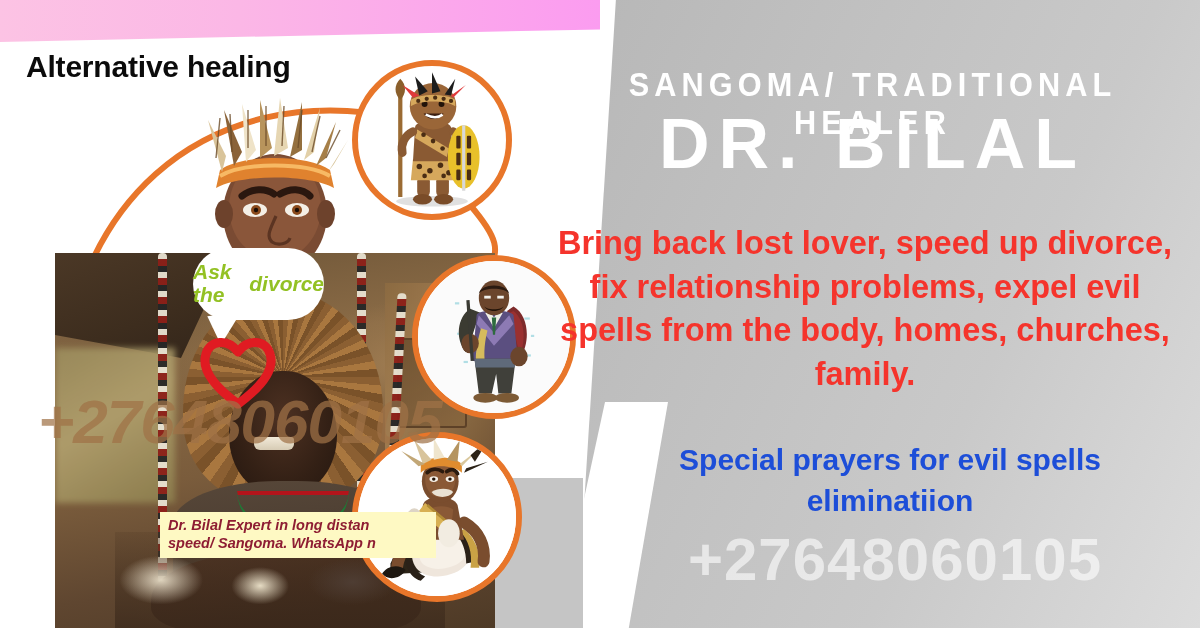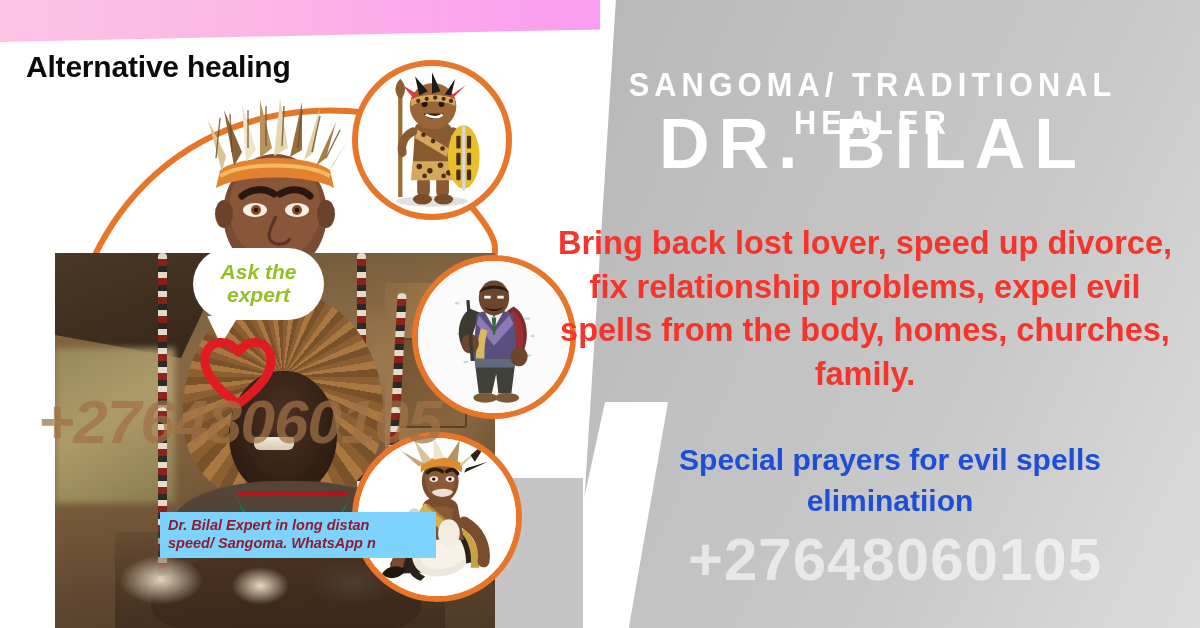--- a/index.html
+++ b/index.html
@@ -153,42 +153,42 @@
   .speech-body{
     position:absolute;inset:0;background:#ffffff;border-radius:36px;
   }
   .speech-tail{
     position:absolute;left:16px;bottom:-24px;width:0;height:0;
     border-left:10px solid transparent;border-right:24px solid transparent;
     border-top:30px solid #ffffff;transform:rotate(-7deg);
   }
   .speech-text{
     position:absolute;inset:0;display:flex;align-items:center;justify-content:center;
-    flex-direction:column;z-index:3;
+    flex-direction:row;z-index:3;
     color:#93c124;font-size:21px;font-weight:bold;font-style:italic;line-height:1.08;
     text-align:left;
   }
 
   
   .heart{
     position:absolute;left:196px;top:332px;width:84px;height:78px;z-index:21;
   }
 
   
   .photo-watermark{
     position:absolute;left:38px;top:386px;z-index:22;
     font-size:62px;font-weight:bold;font-style:italic;
     color:rgba(160,113,70,0.72);
     letter-spacing:-1px;white-space:nowrap;
   }
 
   
   .caption{
     position:absolute;left:160px;top:512px;width:260px;z-index:23;
-    background:#7dd3fc;
+    background:#fef9c3;
     padding:4px 8px 5px 8px;
     font-size:14.5px;font-style:italic;font-weight:bold;
     color:#8e1d33;line-height:1.26;
   }
 
   
   .circle{
     position:absolute;border-radius:50%;background:#ffffff;
     border:6px solid #e8762a;overflow:hidden;z-index:18;
   }
@@ -321,21 +321,21 @@
     <div class="healer-neck-beads"></div>
     <div class="healer-arms"></div>
     <div class="fg-objects"></div>
   </div>
 
   <div class="speech">
     <div class="speech-body"></div>
     <div class="speech-tail"></div>
     <div class="speech-text">
       <span>Ask the</span>
-      <span>expert</span>
+      <span>divorce</span>
     </div>
   </div>
 
   <svg class="heart" viewBox="0 0 84 78">
     <path d="M42,72 C12,50 6,34 10,22 C14,8 32,6 42,20 C52,6 70,8 74,22 C78,34 72,50 42,72 Z" fill="none" stroke="#e01b22" stroke-width="9" stroke-linejoin="round" stroke-linecap="round"></path>
   </svg>
 
   <div class="photo-watermark">+27648060105</div>
 
   <div class="caption">

